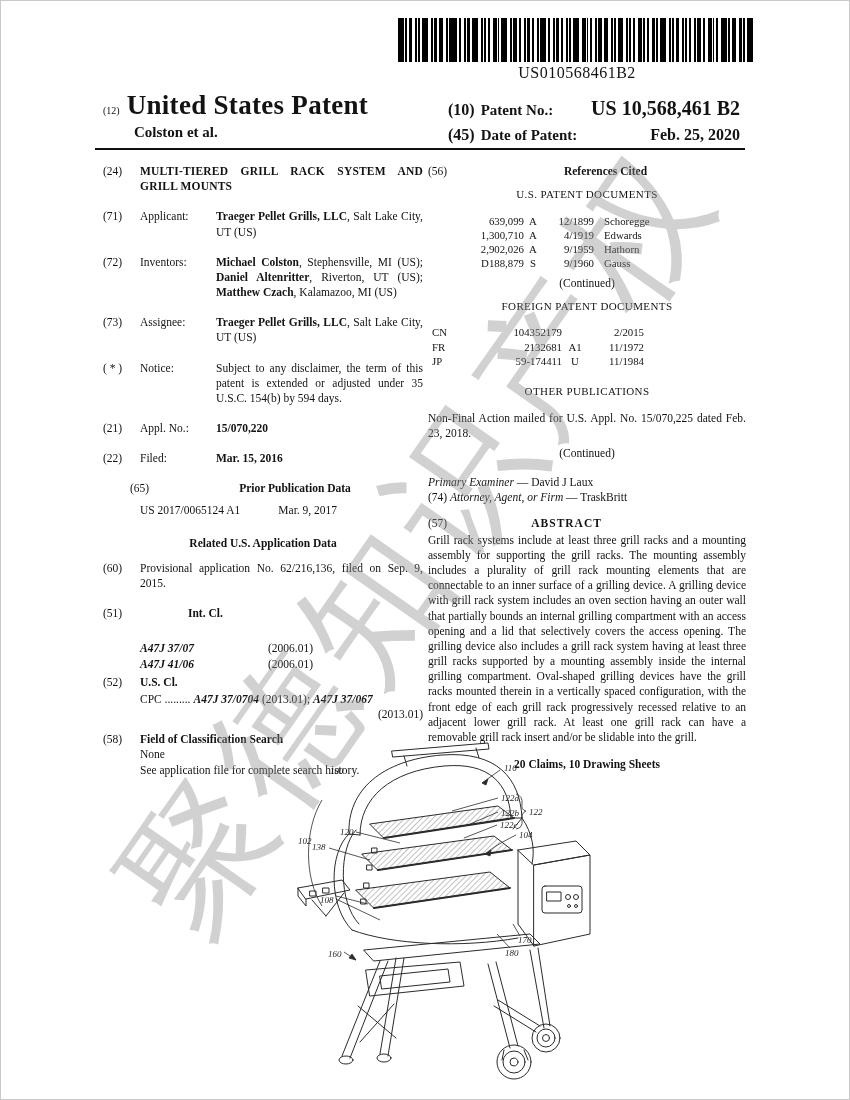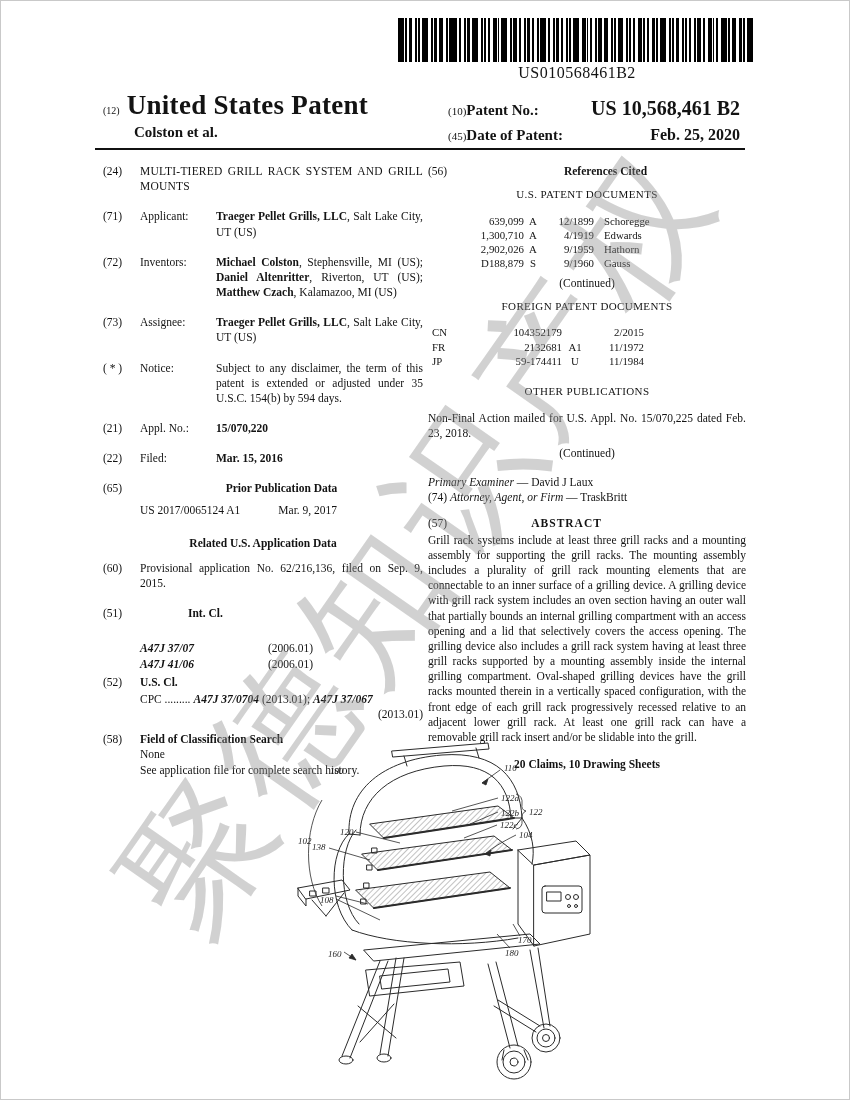--- a/index.html
+++ b/index.html
@@ -12,35 +12,35 @@
   .barcode-bars span{flex:none;background:#000;}
   .barcode-num{font-size:16px;margin-top:2px;letter-spacing:.5px;}
   
   .hdr-left{position:absolute;left:103px;top:90px;width:330px;}
   .hdr-title-row{display:flex;align-items:baseline;}
   .hdr-kind{font-size:10px;margin-right:7px;}
   .hdr-title{font-size:27px;font-weight:bold;letter-spacing:.3px;}
   .hdr-authors{font-size:15px;font-weight:bold;margin:3px 0 0 31px;}
   .hdr-right{position:absolute;left:448px;top:97px;width:292px;}
   .hdr-right .line{display:flex;align-items:baseline;margin-bottom:6px;}
-  .hdr-right .pnum{font-size:11px;}
+  .hdr-right .pnum{font-size:16px;margin-right:6px;font-weight:bold;}
   .hdr-right .plabel{font-size:15px;font-weight:bold;}
   .hdr-right .pvalue{font-size:20px;font-weight:bold;margin-left:auto;}
   .hdr-right .dvalue{font-size:16px;font-weight:bold;margin-left:auto;}
   .hdr-rule{position:absolute;left:95px;top:148px;width:650px;border-top:2px solid #111;}
   
   .col-left{position:absolute;left:103px;top:164px;width:320px;font-size:11.5px;line-height:1.32;}
   .col-right{position:absolute;left:428px;top:164px;width:318px;font-size:11.5px;line-height:1.32;}
   .frow{display:flex;margin-bottom:15px;}
   .fnum{flex:none;width:37px;}
   .flbl{flex:none;width:76px;}
   .fval{flex:1;text-align:justify;}
   .b{font-weight:bold;}
   .bi{font-weight:bold;font-style:italic;}
-  .title54{font-weight:normal;letter-spacing:.2px;}
+  .title54{font-weight:bold;letter-spacing:.2px;}
   .chead{font-weight:bold;text-align:center;margin:4px 0 8px 0;}
   .pubrow{display:flex;margin:0 0 18px 37px;}
   .pubrow .pdate{margin-left:38px;}
   .intcl-row{display:flex;}
   .intcl-row .cls{flex:none;width:128px;}
   .cpc1{display:flex;}
   .cpc2{text-align:right;}
   
   .sec56{display:flex;margin-bottom:6px;}
   .refhead{text-align:center;font-size:11px;letter-spacing:.4px;margin:8px 0 12px 0;}
@@ -213,21 +213,21 @@
       <span class="flbl">Appl. No.:</span>
       <span class="fval b">15/070,220</span>
     </div>
 
     <div class="frow">
       <span class="fnum">(22)</span>
       <span class="flbl">Filed:</span>
       <span class="fval b">Mar. 15, 2016</span>
     </div>
 
-    <div class="frow" style="margin-bottom:6px;">
+    <div class="frow" style="margin-bottom:6px;margin-left:27px;">
       <span class="fnum">(65)</span>
       <span class="fval chead" style="text-align:center;margin:0;">Prior Publication Data</span>
     </div>
     <div class="pubrow">
       <span>US 2017/0065124 A1</span>
       <span class="pdate">Mar. 9, 2017</span>
     </div>
 
     <div class="chead" style="margin-bottom:10px;">Related U.S. Application Data</div>
     <div class="frow">

